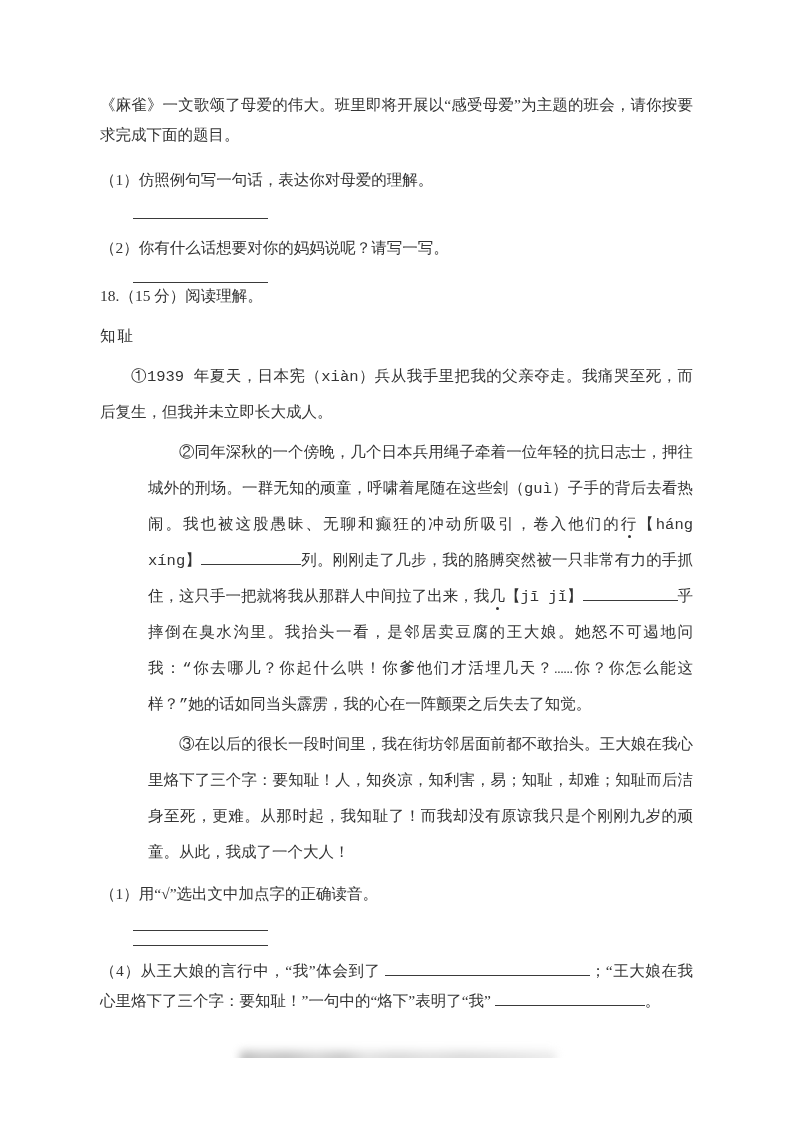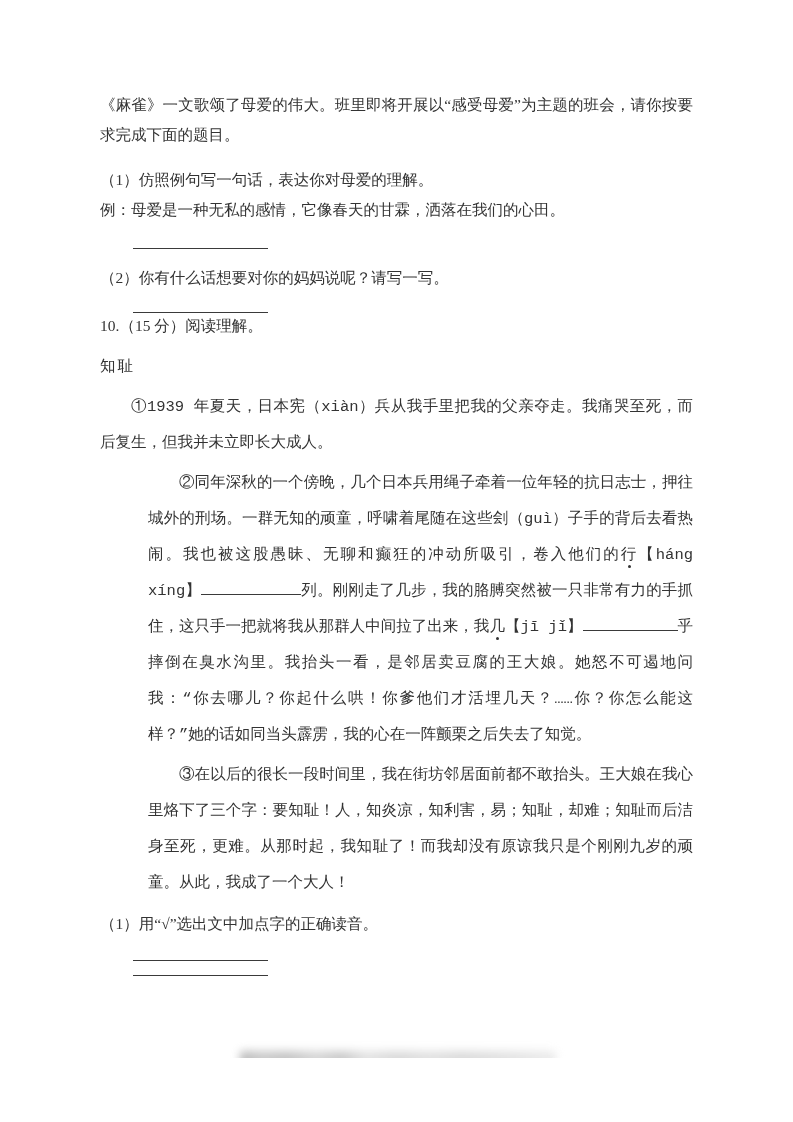--- a/index.html
+++ b/index.html
@@ -88,43 +88,43 @@
 </head>
 <body>
 
 <div class="page">
   <div class="content">
 
     <p class="intro">《麻雀》一文歌颂了母爱的伟大。班里即将开展以“感受母爱”为主题的班会，请你按要求完成下面的题目。</p>
 
     <p class="qline q9-sub1">（1）仿照例句写一句话，表达你对母爱的理解。</p>
 
-    <p class="qline">例：母爱是一种无私的感情，它像春天的甘霖，洒落在我们的心田。</p>
 
     <div class="blank-row blank-row-a"><span class="blank w135"></span></div>
 
     <p class="qline q9-sub2">（2）你有什么话想要对你的妈妈说呢？请写一写。</p>
 
     <div class="blank-row blank-row-b"><span class="blank w135"></span></div>
 
-    <p class="qline q10-header">10.（15 分）阅读理解。</p>
+    <p class="qline q10-header">18.（15 分）阅读理解。</p>
 
     <p class="passage-title">知耻</p>
 
     <div class="passage">
       <p class="para">①1939 年夏天，日本宪（xiàn）兵从我手里把我的父亲夺走。我痛哭至死，而后复生，但我并未立即长大成人。</p>
       <p class="para"><span>②同年深秋的一个傍晚，几个日本兵用绳子牵着一位年轻的抗日志士，押往城外的刑场。一群无知的顽童，呼啸着尾随在这些刽（guì）子手的背后去看热闹。我也被这股愚昧、无聊和癫狂的冲动所吸引，卷入他们的</span><span class="dot-char">行</span><span>【háng xíng】</span><span class="blank w100"></span><span>列。刚刚走了几步，我的胳膊突然被一只非常有力的手抓住，这只手一把就将我从那群人中间拉了出来，我</span><span class="dot-char">几</span><span>【jī jǐ】</span><span class="blank w95"></span><span>乎摔倒在臭水沟里。我抬头一看，是邻居卖豆腐的王大娘。她怒不可遏地问我：“你去哪儿？你起什么哄！你爹他们才活埋几天？……你？你怎么能这样？”她的话如同当头霹雳，我的心在一阵颤栗之后失去了知觉。</span></p>
       <p class="para">③在以后的很长一段时间里，我在街坊邻居面前都不敢抬头。王大娘在我心里烙下了三个字：要知耻！人，知炎凉，知利害，易；知耻，却难；知耻而后洁身至死，更难。从那时起，我知耻了！而我却没有原谅我只是个刚刚九岁的顽童。从此，我成了一个大人！</p>
     </div>
 
     <p class="qline q1">（1）用“√”选出文中加点字的正确读音。</p>
 
 
     <div class="blank-row blank-row-c"><span class="blank w135"></span></div>
 
 
     <div class="blank-row blank-row-d"><span class="blank w135"></span></div>
 
+    <p class="qline q4"><span>（4）从王大娘的言行中，“我”体会到了</span> <span class="blank w205"></span><span>；“王大娘在我心里烙下了三个字：要知耻！”一句中的“烙下”表明了“我”</span> <span class="blank w150"></span><span>。</span></p>
 
   </div>
 
   <div class="watermark"></div>
 </div>
 
 </body></html>

